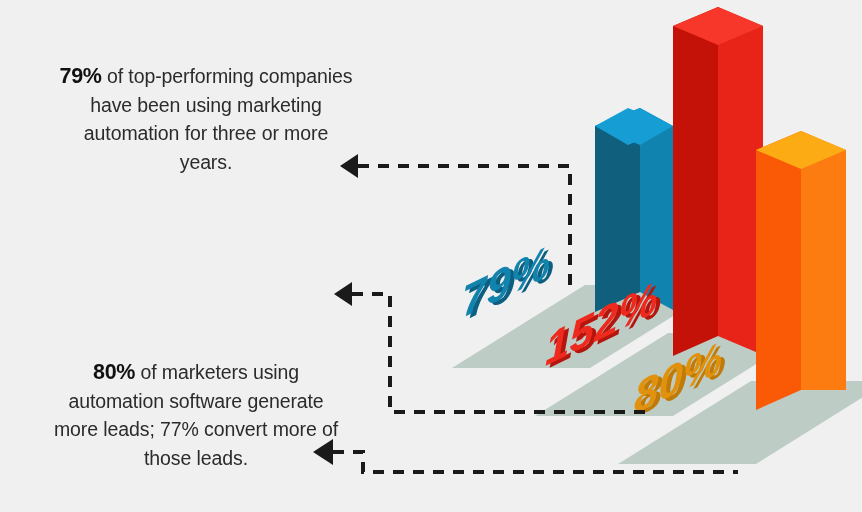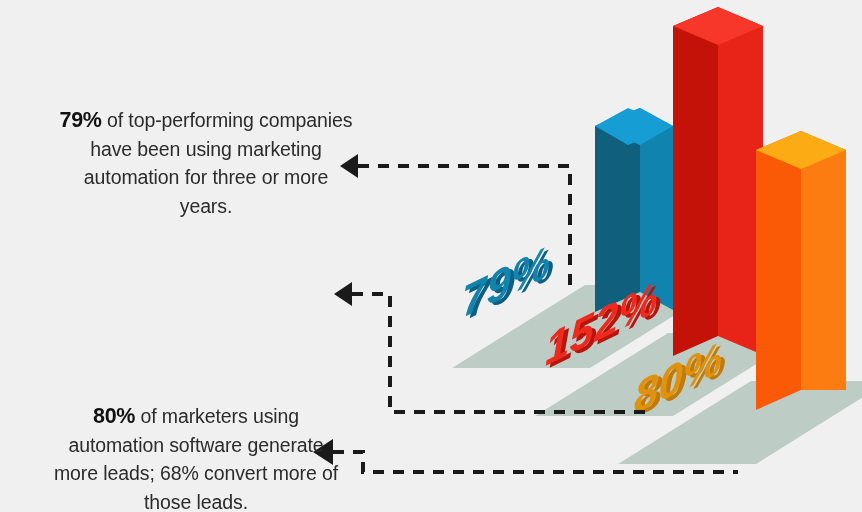--- a/index.html
+++ b/index.html
@@ -19,21 +19,20 @@
     width:862px; height:512px;
   }
   .txtblock {
     position:absolute;
     text-align:center;
     color:#2b2b2b;
     font-size:19.5px;
     line-height:28.5px;
     letter-spacing:-0.1px;
     font-weight:400;
-    margin-top:44px;
   }
   .txtblock b {
     font-weight:700;
     color:#111;
     font-size:21.5px;
     letter-spacing:-0.3px;
   }
   #stat-text-1 { left:58px;  top:62px;  width:296px; }
   #stat-text-2 { left:34px;  top:229px; width:310px; line-height:33px; }
   #stat-text-3 { left:44px;  top:358px; width:304px; }
@@ -99,16 +98,16 @@
       <polygon points="313,452 333,439 333,465"></polygon>
     </g>
   </svg>
 
   <div id="stat-text-1" class="txtblock">
     <b>79%</b><span> of top-performing companies have been using marketing automation for three or more years.</span>
   </div>
 
 
   <div id="stat-text-3" class="txtblock">
-    <b>80%</b><span> of marketers using automation software generate more leads; 68% convert more of those leads.</span>
+    <b>80%</b><span> of marketers using automation software generate more leads; 77% convert more of those leads.</span>
   </div>
 
 </div>
 
 </body></html>

